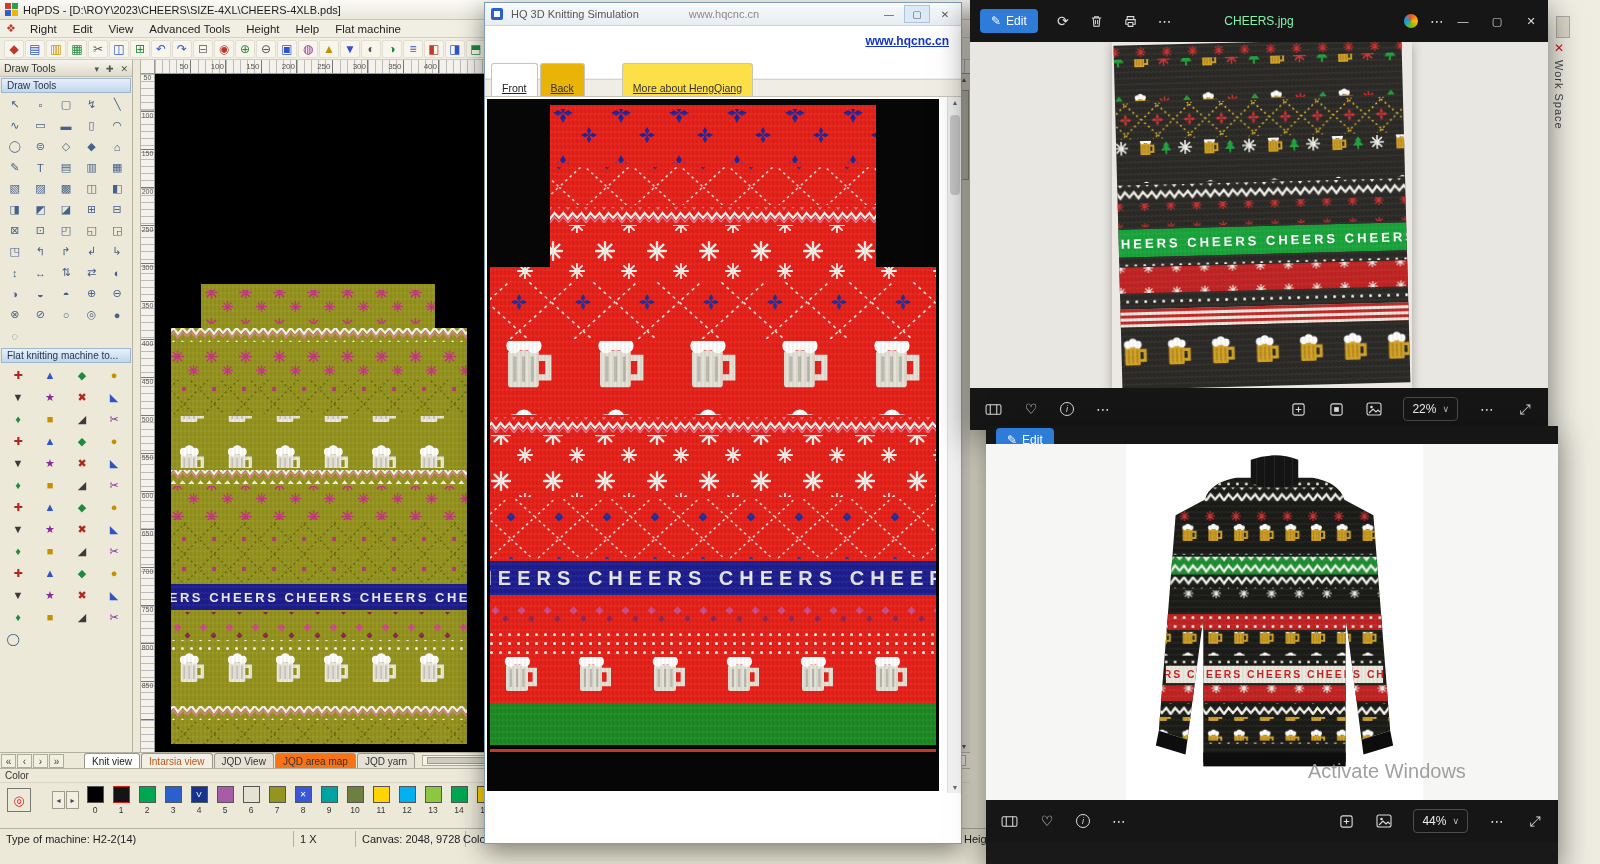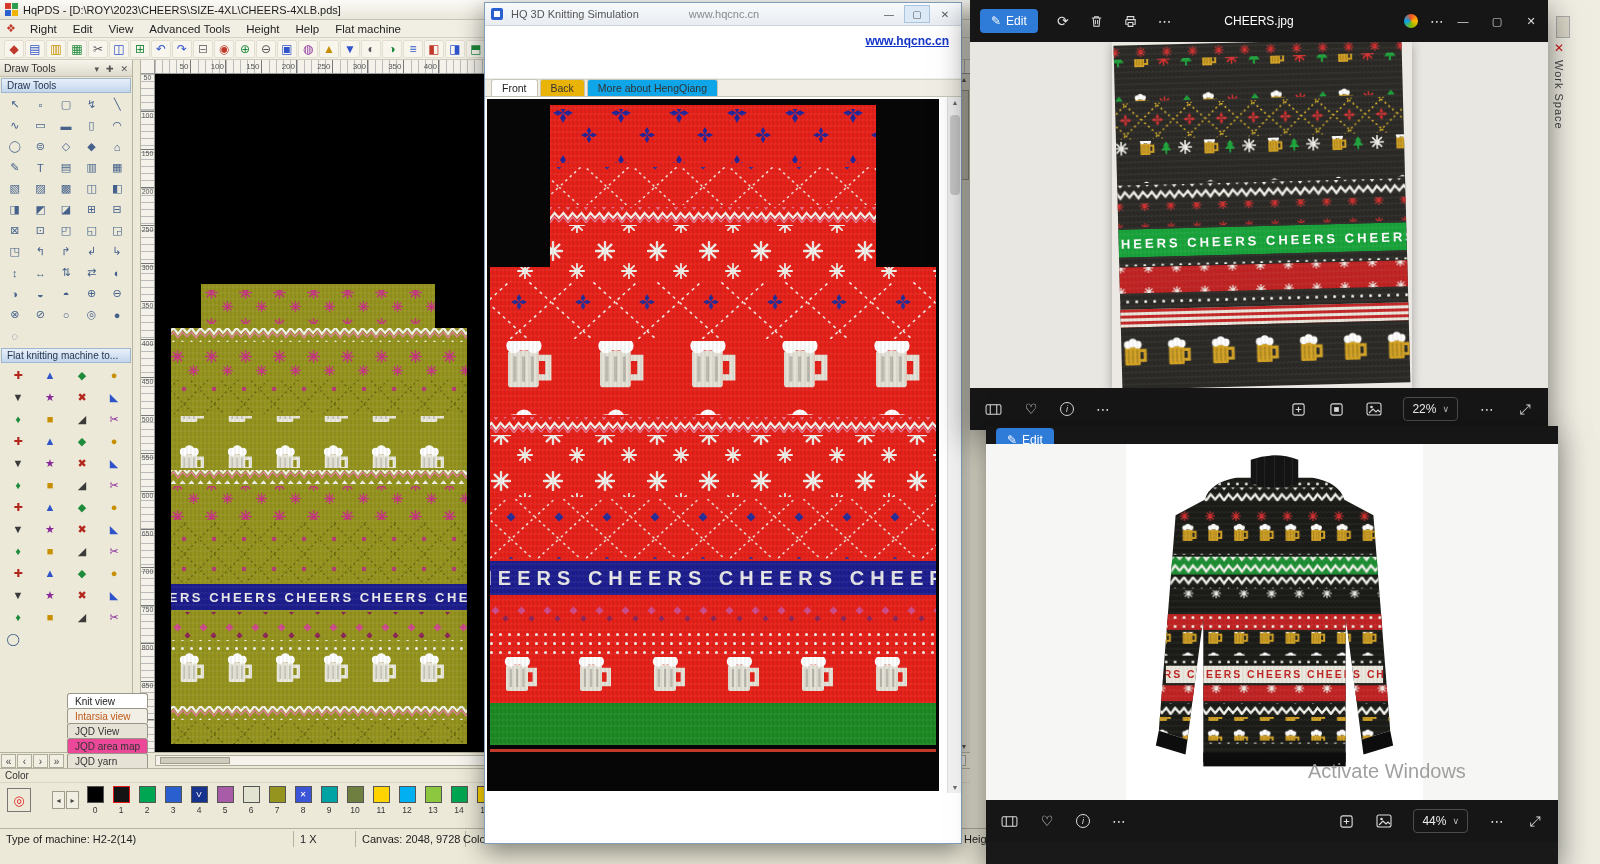--- a/index.html
+++ b/index.html
@@ -39,21 +39,21 @@
 .vrm{height:38px;flex:0 0 38px;font-size:7px;color:#555;border-bottom:1px solid #777;text-align:center;overflow:hidden;}
 .hq-canvas{position:absolute;left:155px;top:74px;width:815px;height:678px;background:#000;overflow:hidden;}
 .vscroll{position:absolute;right:0;top:0;width:14px;height:100%;background:#e4e1d4;border-left:1px solid #b0ac9c;font-size:7px;color:#555;text-align:center;}
 .vscroll .thumb{position:absolute;left:2px;top:16px;width:10px;height:90px;background:#cfccbe;border:1px solid #a09c8c;}
 .vscroll .up{position:absolute;top:2px;left:0;width:14px;}
 .vscroll .dn{position:absolute;bottom:2px;left:0;width:14px;}
 
 
 .hq-tabs{position:absolute;left:0;top:752px;width:970px;height:16px;background:#ece9d8;display:flex;align-items:flex-end;border-top:1px solid #b6b2a2;}
 .tn{width:15px;height:14px;display:flex;align-items:center;justify-content:center;font-size:10px;color:#444;border:1px solid #b0ac9c;background:#f1eee2;margin-left:1px;}
-.tabs{display:flex;margin-left:3px;flex-direction:column;}
+.tabs{display:flex;margin-left:20px;}
 .vtab{height:15px;padding:0 7px;font-size:10px;line-height:15px;border:1px solid #9a9688;border-bottom:none;border-radius:3px 3px 0 0;margin-right:1px;white-space:nowrap;}
 .hscroll{flex:1;height:11px;margin:0 4px 2px 6px;background:#f4f2ea;border:1px solid #b0ac9c;position:relative;}
 .hthumb{position:absolute;left:4px;top:1px;width:70px;height:7px;background:#cfccbe;border:1px solid #a09c8c;}
 
 
 .hq-colorbar{position:absolute;left:0;top:768px;width:970px;height:60px;background:#ece9d8;border-top:1px solid #b6b2a2;}
 .cb-head{height:14px;font-size:10px;color:#333;padding-left:5px;line-height:14px;border-bottom:1px solid #dad6c6;}
 .cb-row{position:relative;height:45px;}
 .cur-box{position:absolute;left:7px;top:5px;width:24px;height:24px;border:1px solid #777;display:flex;align-items:center;justify-content:center;color:#e01b1b;font-size:13px;}
 .cb-arrow{position:absolute;top:8px;width:13px;height:18px;border:1px solid #a09c8c;background:#f1eee2;font-size:8px;display:flex;align-items:center;justify-content:center;color:#444;}
@@ -84,35 +84,35 @@
 .sim-btns{position:absolute;right:3px;top:2px;display:flex;gap:2px;}
 .sim-btns span{width:26px;height:18px;display:flex;align-items:center;justify-content:center;font-size:10px;color:#555;border:1px solid transparent;}
 .sim-btns .mx{background:#dce9f7;border-color:#aac4e0;}
 .sim-hd{position:absolute;left:0;top:23px;width:100%;height:53px;background:#fff;border-bottom:1px solid #eee;}
 .logo-wrap{position:absolute;left:8px;top:7px;display:flex;gap:7px;align-items:center;}
 .brand .cn{font-size:19px;font-weight:bold;color:#141414;letter-spacing:2px;font-family:"DejaVu Sans",sans-serif;}
 .brand .sw{height:2px;background:#c8102e;width:160px;margin:1px 0 2px;}
 .brand .en{font-size:7.5px;color:#333;letter-spacing:1.6px;}
 .sim-link{position:absolute;right:12px;top:8px;font-size:12px;font-weight:bold;color:#1535c8;text-decoration:underline;}
 .sim-tabs{position:absolute;left:0;top:76px;width:100%;height:18px;background:#f0ede4;border-top:1px solid #d8d4c6;border-bottom:1px solid #c9c5b6;display:flex;align-items:flex-end;padding-left:6px;}
-.stab{height:17px;line-height:17px;padding:0 10px;font-size:10.5px;border:1px solid #c9c5b6;border-bottom:none;border-radius:3px 3px 0 0;margin-right:2px;white-space:nowrap;}
+.stab{height:17px;line-height:17px;padding:16px 10px;font-size:10.5px;border:1px solid #c9c5b6;border-bottom:none;border-radius:3px 3px 0 0;margin-right:2px;white-space:nowrap;text-decoration:underline;}
 .sim-view{position:absolute;left:0;top:94px;width:476px;height:696px;background:#fff;overflow:hidden;}
 .sim-scroll{position:absolute;right:0;top:0;width:14px;height:100%;background:#f0f0f0;border-left:1px solid #ddd;font-size:7px;color:#666;text-align:center;}
 .sim-scroll .thumb{position:absolute;left:2px;top:18px;width:10px;height:80px;background:#c9c9c9;border-radius:4px;}
 .sim-hints{position:absolute;left:0;top:790px;width:100%;height:28px;background:#fff;display:flex;align-items:center;justify-content:space-between;padding:0 10px;}
 .sim-hints span{font-size:11px;font-weight:bold;color:#cc1111;}
 
 
 .ph-win{position:absolute;background:#191919;box-shadow:0 10px 30px rgba(0,0,0,.55);}
 #ph1{left:970px;top:0;width:578px;height:430px;}
 #ph2{left:986px;top:426px;width:572px;height:438px;}
 .ph-tb{position:absolute;left:0;top:0;width:100%;height:42px;background:#161616;display:flex;align-items:center;padding-left:10px;gap:16px;}
 .edit-btn{height:24px;padding:0 11px;border-radius:4px;background:#2f7bd8;color:#fff;font-size:12px;display:flex;align-items:center;gap:5px;border:none;}
 .ph-ico{color:#e0e0e0;font-size:14px;display:flex;align-items:center;justify-content:center;width:18px;height:18px;}
-.ph-title{position:absolute;left:50%;transform:translateX(-50%);font-size:12px;color:#ffffff;}
+.ph-title{position:absolute;left:50%;transform:translateX(-50%);font-size:12px;color:#86efac;}
 .ph-right{position:absolute;right:0;top:0;height:42px;display:flex;align-items:center;}
 .vs-icon{width:14px;height:14px;border-radius:50%;background:conic-gradient(#f25022,#ffb900,#7fba00,#00a4ef,#f25022);margin-right:10px;}
 .win-btn{width:34px;height:42px;display:flex;align-items:center;justify-content:center;color:#ddd;font-size:11px;}
 .ph-view{position:absolute;left:0;width:100%;background:#e9e7e2;overflow:hidden;}
 #ph1 .ph-view{top:42px;height:348px;}
 #ph2 .ph-view{top:18px;height:356px;background:#f6f6f5;}
 .ph-bb{position:absolute;left:0;width:100%;height:42px;background:#161616;display:flex;align-items:center;padding:0 14px;gap:20px;}
 #ph1 .ph-bb{top:388px;}
 #ph2 .ph-bb{top:374px;}
 .bb-spacer{flex:1;}
@@ -498,21 +498,21 @@
     <div class="hq-tabs">
       <span class="tn">«</span>
       <span class="tn">‹</span>
       <span class="tn">›</span>
       <span class="tn">»</span>
       <div class="tabs">
 
       <span class="vtab" style="background: rgb(255, 255, 255); color: rgb(34, 34, 34);">Knit view</span>
           <span class="vtab" style="background: rgb(242, 239, 230); color: rgb(192, 90, 26);">Intarsia view</span>
           <span class="vtab" style="background: rgb(230, 227, 214); color: rgb(51, 51, 51);">JQD View</span>
-          <span class="vtab" style="background: #ec4899; color: rgb(51, 51, 51);">JQD area map</span>
+          <span class="vtab" style="background: #f97316; color: rgb(51, 51, 51);">JQD area map</span>
           <span class="vtab" style="background: rgb(230, 227, 214); color: rgb(51, 51, 51);">JQD yarn</span>
         </div>
       <div class="hscroll">
           <div class="hthumb"></div>
         </div>
     </div>
 
     <div class="hq-colorbar">
       <div class="cb-head">Color</div>
       <div class="cb-row">
@@ -635,21 +635,21 @@
         <span>✕</span>
       </div>
     </div>
     <div class="sim-hd">
       <a class="sim-link">www.hqcnc.cn</a>
     </div>
     <div class="sim-tabs">
 
     <span class="stab" style="background: rgb(255, 255, 255); color: rgb(34, 34, 34);">Front</span>
         <span class="stab" style="background: #eab308; color: rgb(51, 51, 51);">Back</span>
-        <span class="stab" style="background: #0ea5e9; color: rgb(51, 51, 51);">More about HengQiang</span>
+        <span class="stab" style="background: #fde047; color: rgb(51, 51, 51); margin-left: 35px;">More about HengQiang</span>
       </div>
     <div class="sim-view">
 
       <svg style="position:absolute;left:2px;top:2px;" width="452" height="692" viewBox="0 0 452 692">
         <rect width="452" height="692" fill="#060606"></rect>
         <defs>
             <clipPath id="clipRed">
               <path d="M63,6 H389 V168 H449 V646 H3 V168 H63 Z"></path>
             </clipPath>
           </defs>

